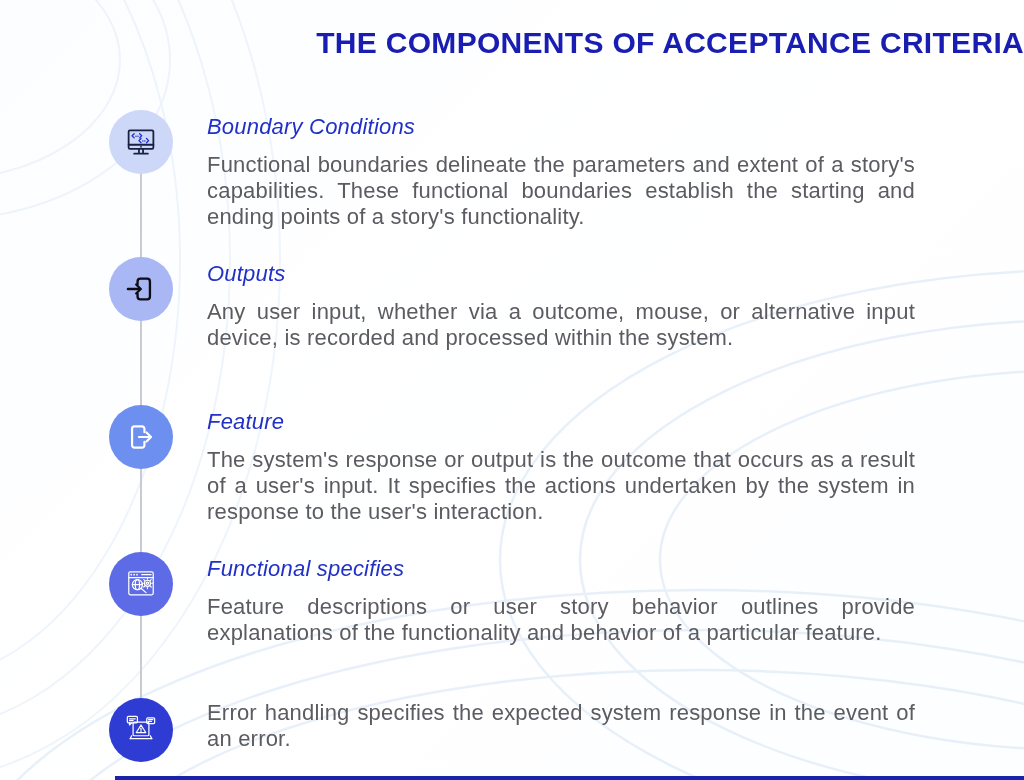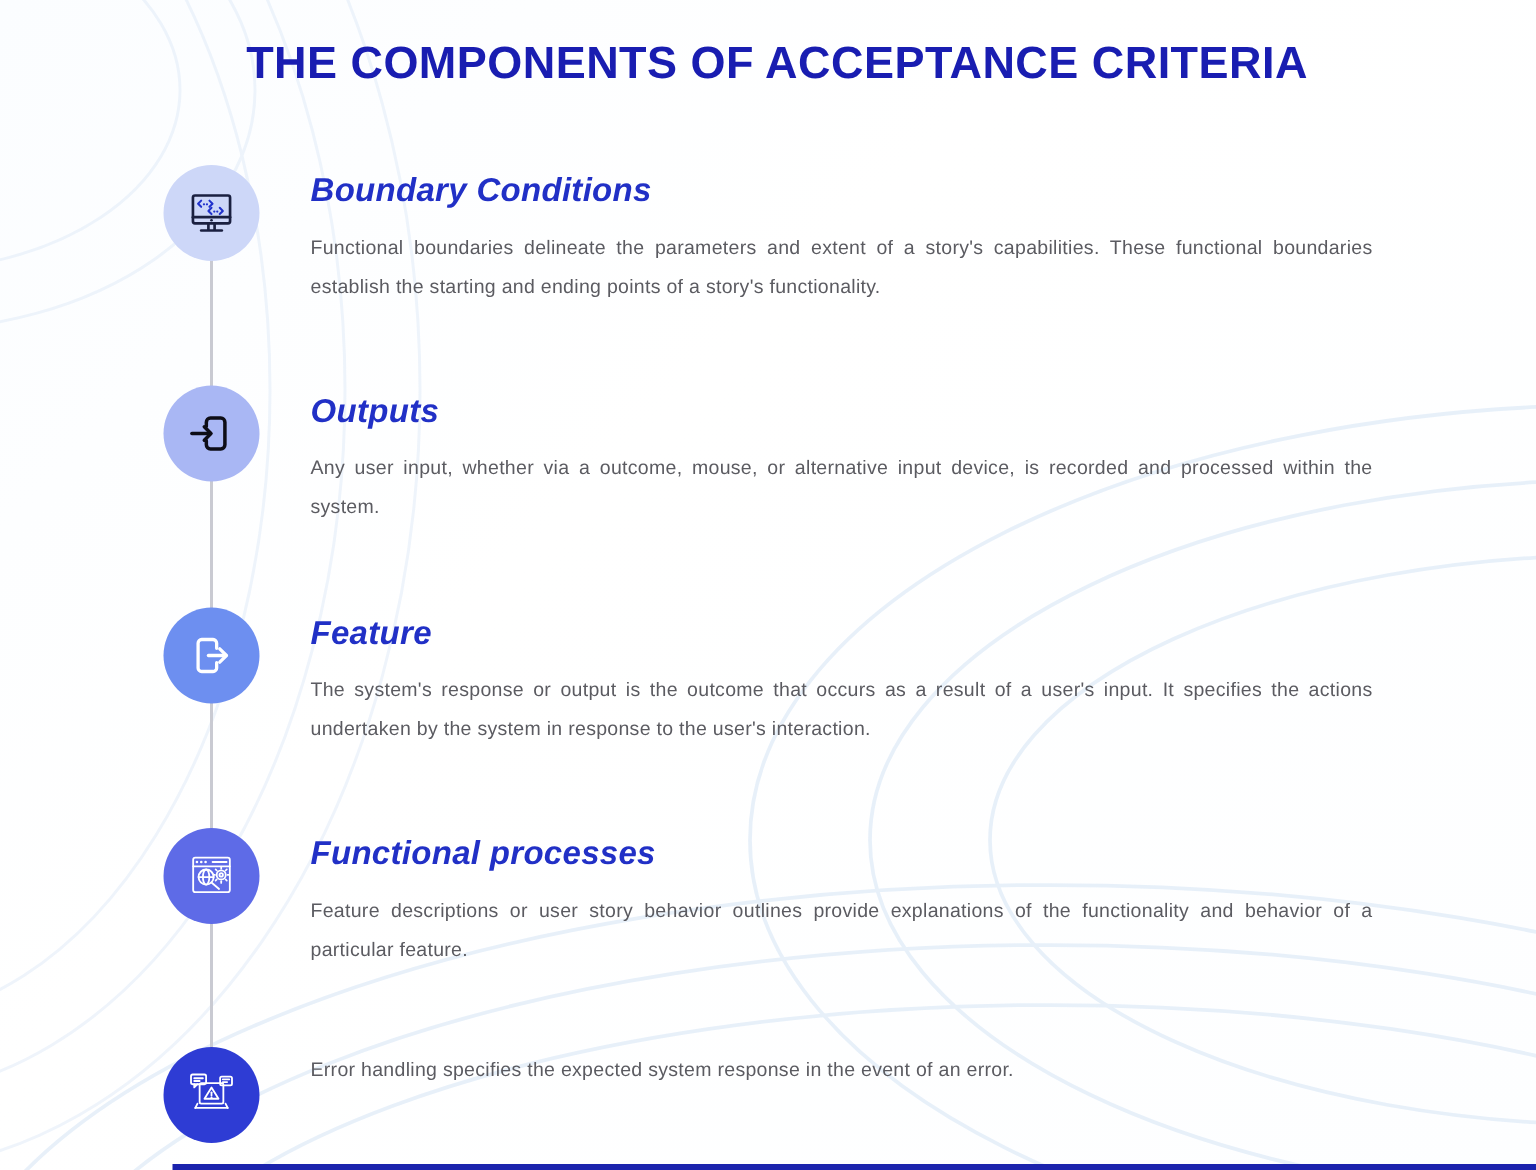--- a/index.html
+++ b/index.html
@@ -10,21 +10,21 @@
     position:relative;
     overflow:hidden;
   }
   .canvas {
     position:absolute; inset:0;
     background:linear-gradient(135deg,#fbfdff 0%,#ffffff 40%,#fdfeff 100%);
   }
   .waves { position:absolute; inset:0; pointer-events:none; }
   .page-title {
     position:absolute; top:26px; left:12px; right:0;
-    text-align:center;
+    text-align:right;
     font-size:30px; font-weight:800; letter-spacing:.3px;
     color:#191db1;
   }
   .connector {
     position:absolute; left:140px; top:142px;
     width:2px; height:590px;
     background:#c9cad2; z-index:0;
   }
   .row { position:absolute; left:109px; right:109px; z-index:1; }
   .row-1 { top:110px; }
@@ -32,26 +32,26 @@
   .row-3 { top:405px; }
   .row-4 { top:552px; }
   .row-5 { top:698px; }
   .icon-circle {
     position:absolute; left:0; top:0;
     width:64px; height:64px; border-radius:50%;
     display:flex; align-items:center; justify-content:center;
   }
   .row-text { position:absolute; left:98px; top:2px; right:0; }
   .section-title {
-    font-size:22px; font-weight:bold; font-style:italic;
+    font-size:22px; font-weight:normal; font-style:italic;
     color:#2130c6; line-height:30px; margin-bottom:10px;
     letter-spacing:.2px;
   }
   .section-body {
-    font-size:13px; color:#5b5b61; line-height:26px;
+    font-size:22px; color:#5b5b61; line-height:26px;
     text-align:justify; letter-spacing:.2px;
   }
   .bottom-bar {
     position:absolute; bottom:0; left:115px; right:0;
     height:4px; background:#1b23ad; z-index:2;
   }
   svg.glyph { display:block; }
 </style>
 </head>
 <body>
@@ -168,21 +168,21 @@
           </g>
         </g>
         <g fill="#ffffff">
           <circle cx="18.5" cy="19" r="1.2"></circle>
           <circle cx="22.5" cy="19" r="1.2"></circle>
           <circle cx="26.5" cy="19" r="1.2"></circle>
         </g>
       </svg>
     </div>
     <div class="row-text">
-      <div class="section-title">Functional processes</div>
+      <div class="section-title">Functional specifies</div>
       <div class="section-body">Feature descriptions or user story behavior outlines provide explanations of the functionality and behavior of a particular feature.</div>
     </div>
   </div>
 
   <div class="row row-5">
     <div class="icon-circle" style="background-color: rgb(46, 60, 212);">
       <svg class="glyph" width="46" height="46" viewBox="0 0 64 64">
         <g fill="none" stroke="#ffffff" stroke-width="1.7" stroke-linecap="round" stroke-linejoin="round">
           <rect x="21" y="21" width="22" height="19" rx="1.5"></rect>
           <path d="M17 44 h30"></path>

